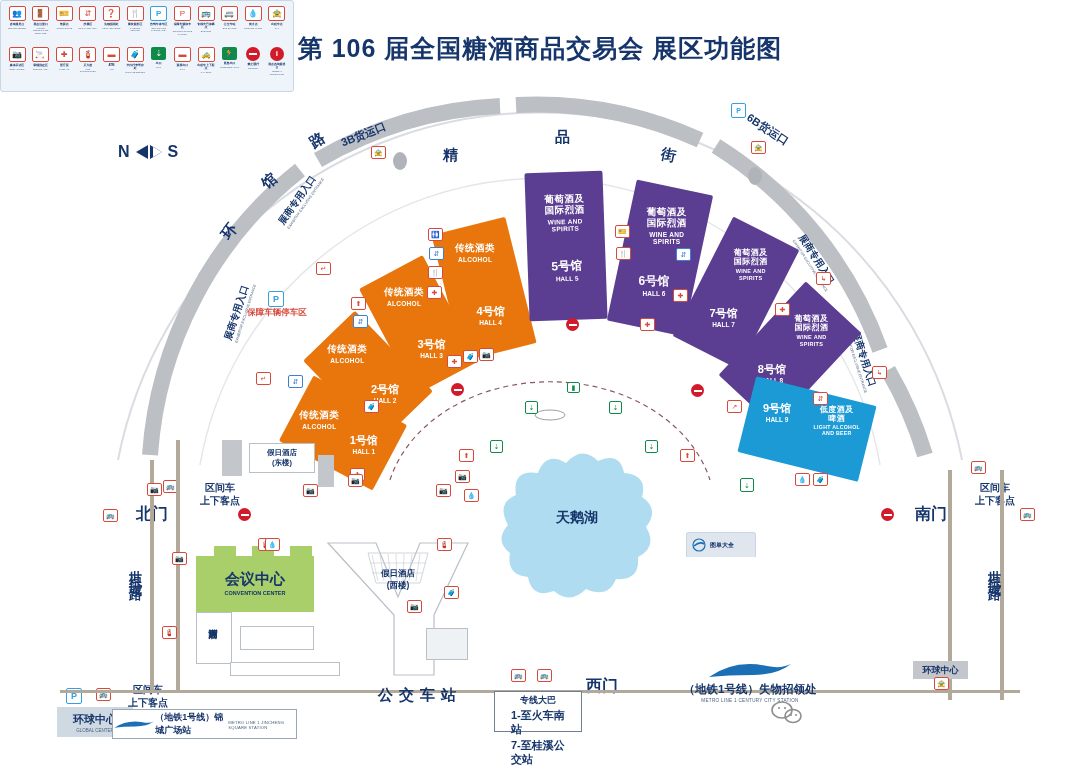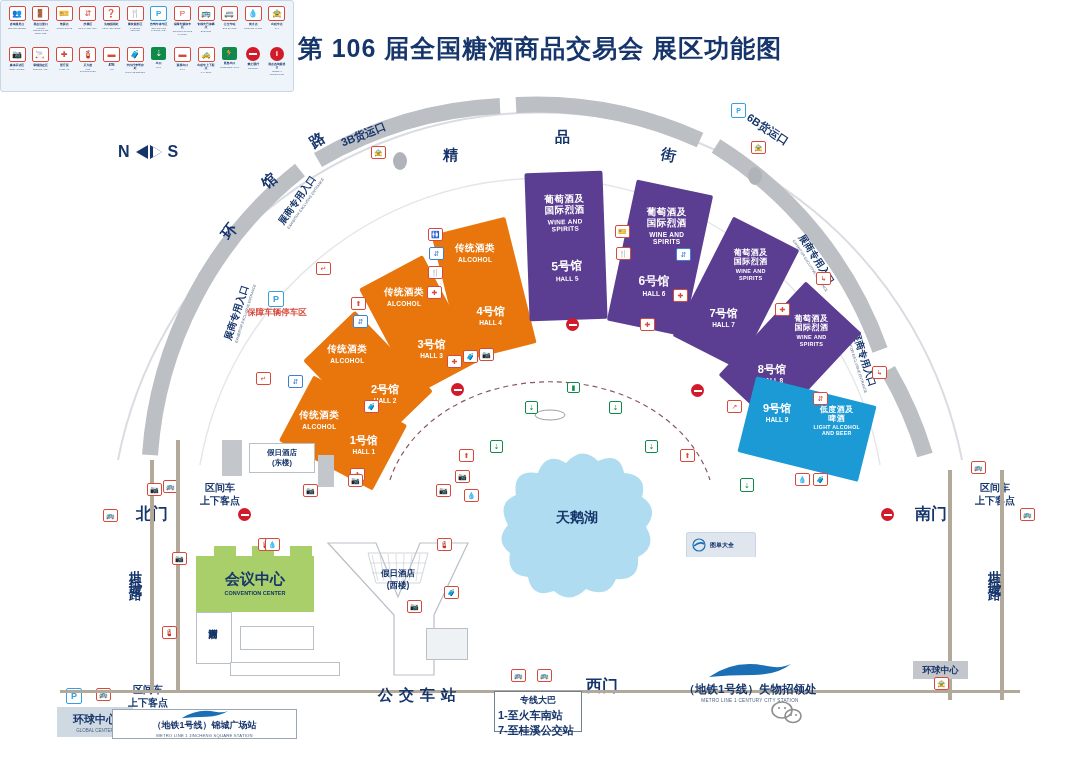--- a/index.html
+++ b/index.html
@@ -68,37 +68,37 @@
   .lg-ic.solid-red{background:#d11a2a;border:none;border-radius:50%;width:14px;height:14px;}
   .lg-ic.solid-red:after{content:"";width:8px;height:2px;background:#fff;}
   .lg-ic.info{background:#d11a2a;border:none;border-radius:50%;width:14px;height:14px;color:#fff;font-weight:bold;}
   .lg-ic.gsolid{background:#0f8a4a;border:none;color:#fff;}
   .lg-cn{font-size:2.9px;color:#16356b;text-align:center;line-height:1.25;margin-top:1.5px;
          font-weight:bold;white-space:normal;}
   .lg-en{font-size:2.1px;color:#4b6280;text-align:center;line-height:1.2;margin-top:.5px;}
 
   
   .metro{position:absolute;background:#fff;border:1px solid #9aa7b6;box-sizing:border-box;
-         display:flex;flex-direction:column;align-items:center;justify-content:center;}
+         display:flex;flex-direction:row;align-items:center;justify-content:center;}
   .metro .m-cn{font-size:9px;font-weight:bold;color:#16356b;}
   .metro .m-en{font-size:4.2px;color:#4b6280;margin-top:1px;letter-spacing:.2px;}
 
   
   #global-center{position:absolute;left:57px;top:707px;width:76px;height:30px;background:#cfd9e2;
         display:flex;flex-direction:column;align-items:center;justify-content:center;}
   #global-center .g-cn{font-size:11px;font-weight:bold;color:#16356b;}
   #global-center .g-en{font-size:4.5px;color:#4b6280;margin-top:1px;}
 
   
   #chengda{position:absolute;left:913px;top:661px;width:55px;height:18px;background:#c3c6ca;
         display:flex;align-items:center;justify-content:center;font-size:9px;font-weight:bold;color:#16356b;}
 
   
   #bus-box{position:absolute;left:494px;top:691px;width:88px;height:41px;background:#fff;
-        border:1px solid #6f7f94;box-sizing:border-box;padding:2px 3px;}
+        border:1px solid #6f7f94;box-sizing:border-box;padding:2px 16px;}
   #bus-box .b-t{font-size:9px;font-weight:bold;color:#16356b;text-align:center;}
   #bus-box .b-l{font-size:11px;font-weight:bold;color:#16356b;line-height:1.3;margin-top:1px;}
 
   
   #watermark{position:absolute;left:770px;top:700px;display:flex;align-items:center;gap:8px;
              opacity:.62;}
   #wm-text{font-size:25px;font-weight:bold;color:#3a3a3a;letter-spacing:2px;
            font-family:"DejaVu Sans",sans-serif;}
   #wm-icon{width:34px;height:26px;position:relative;}
 

